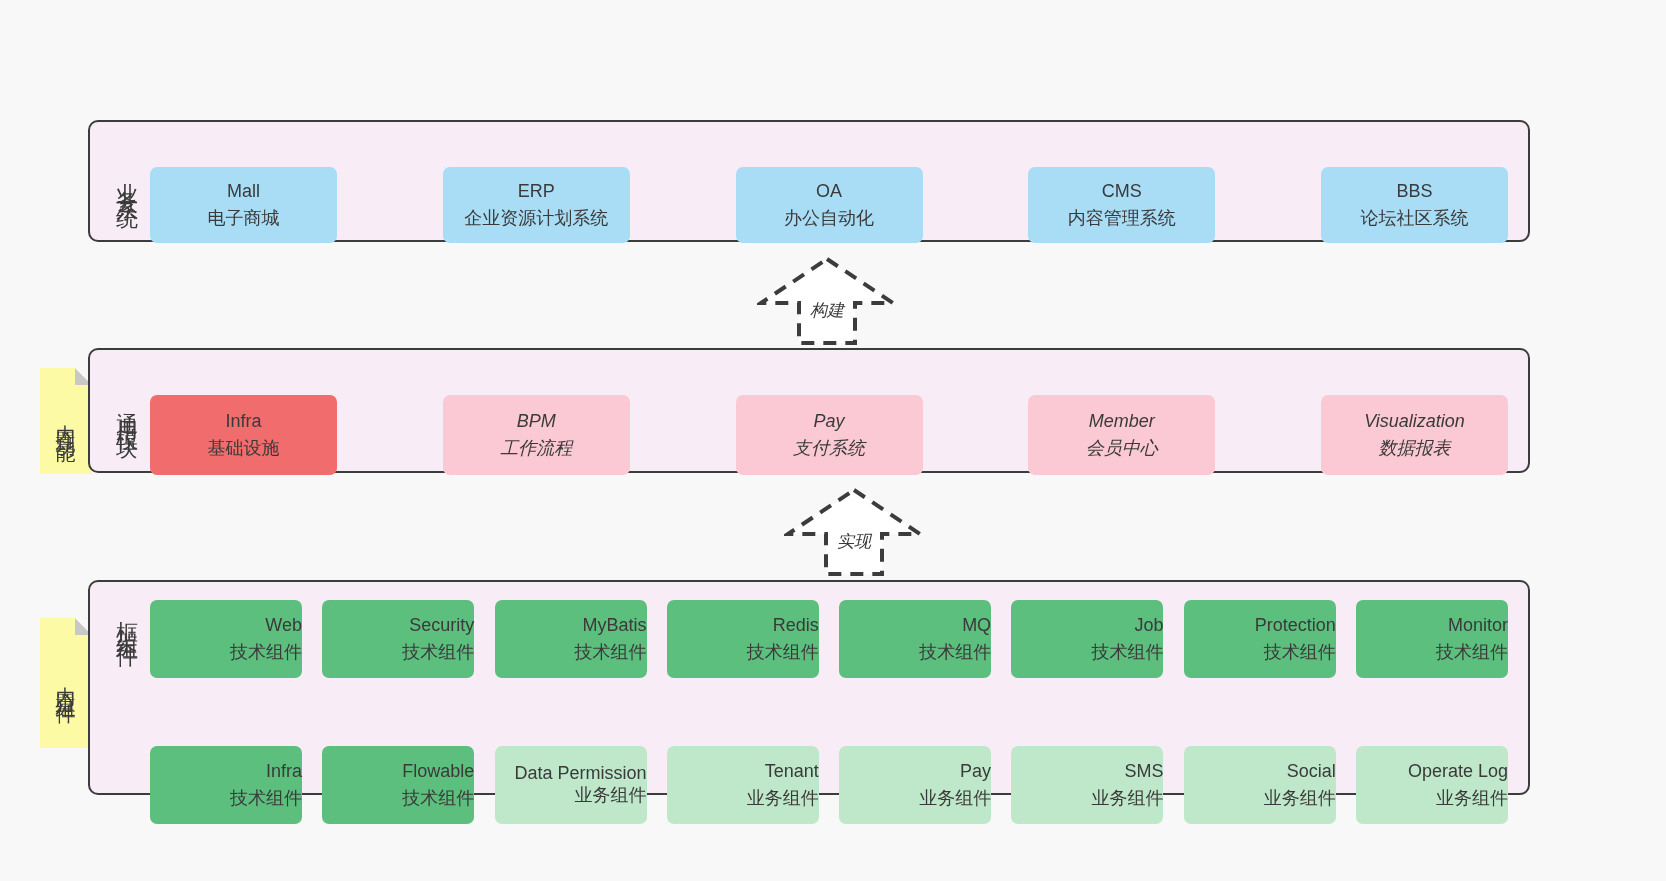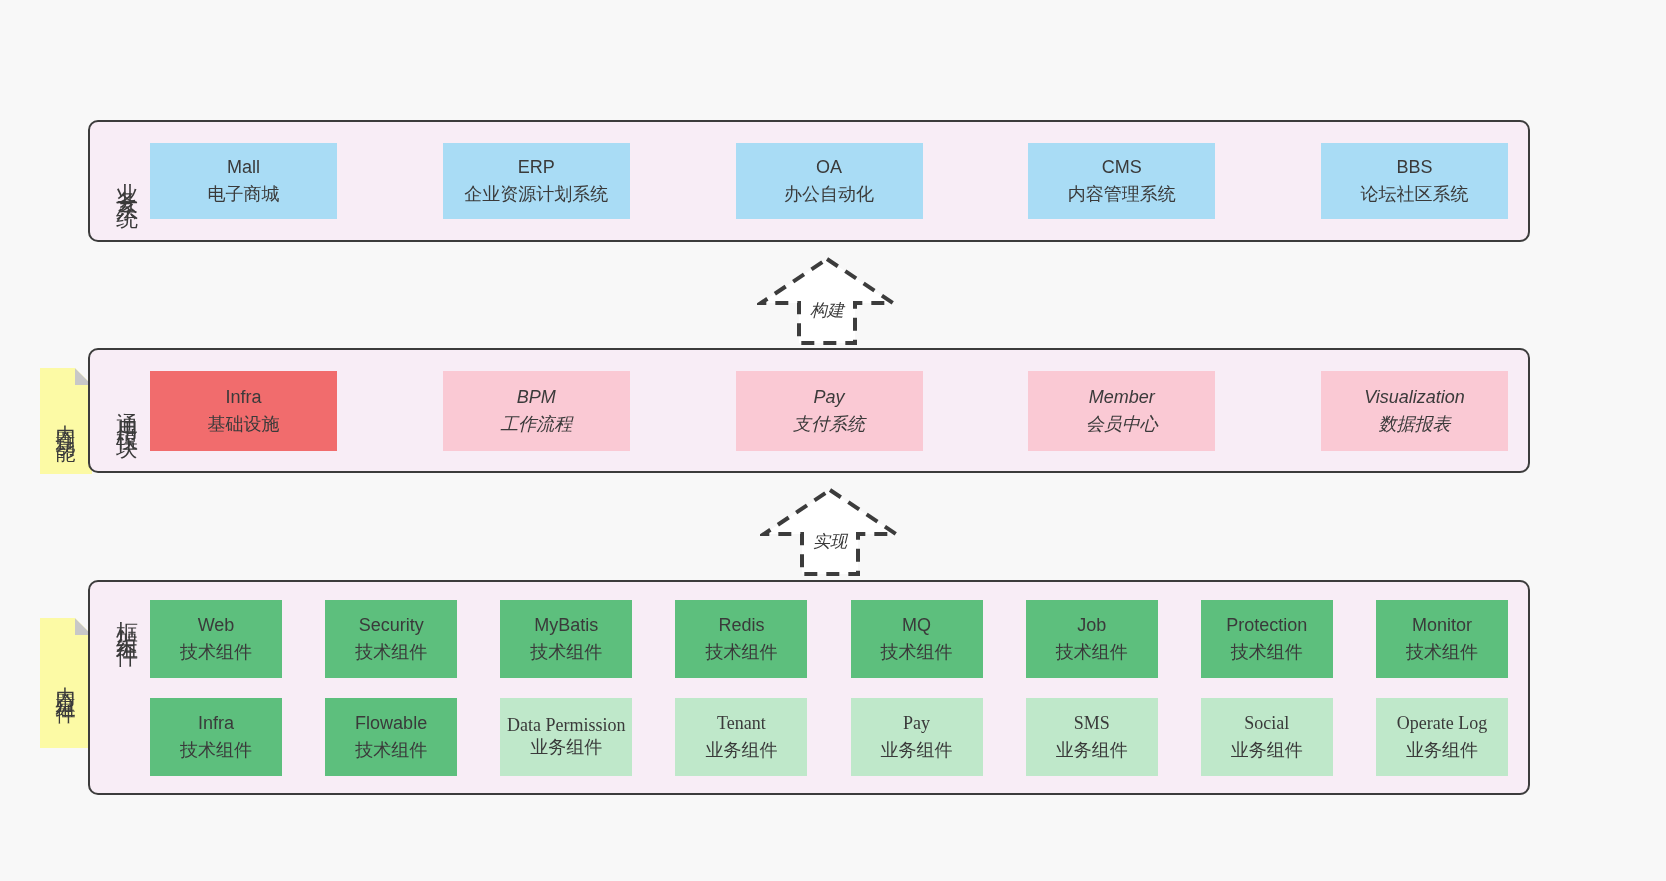--- a/index.html
+++ b/index.html
@@ -20,42 +20,42 @@
     display:flex;padding:0 20px 0 14px;
   }
   #layer-business{top:120px;height:122px;}
   #layer-modules{top:348px;height:125px;}
   #layer-components{top:580px;height:215px;}
   .v-label{width:46px;display:flex;align-items:center;justify-content:center;font-size:22px;flex:0 0 auto;}
   #layer-components .v-label{align-items:flex-start;padding-top:22px;}
   .v-text{writing-mode:vertical-rl;text-orientation:upright;letter-spacing:8px;line-height:1;}
   .boxes{flex:1;display:flex;justify-content:space-between;align-items:center;}
   .node{
-    border-radius:0;display:flex;flex-direction:column;justify-content:center;
-    text-align:center;font-size:18px;line-height:1.5;
+    border-radius:7px;display:flex;flex-direction:column;justify-content:center;
+    text-align:center;font-size:18px;line-height:1.5;margin-top:48px;
   }
   .node.big{width:187px;height:76px;}
   #layer-modules .node.big{height:80px;}
-  .node.small{width:132px;height:78px;}
+  .node.small{width:152px;height:78px;text-align:right;}
   .node.tight{line-height:1.22;}
   .blue{background:var(--blue);} .red{background:var(--red);} .pink{background:var(--pink);font-style:italic;}
-  .green{background:var(--green);} .green-light{background:var(--green-light);font-family:Liberation Serif, serif;}
+  .green{background:var(--green);} .green-light{background:var(--green-light);}
   .grid{flex:1;display:flex;flex-direction:column;justify-content:center;gap:20px;}
   .grid .row{display:flex;justify-content:space-between;}
   .tag{position:absolute;left:40px;width:52px;background:var(--yellow);
     clip-path:polygon(0 0,calc(100% - 17px) 0,100% 17px,100% 100%,0 100%);}
   #tag-functions{top:368px;height:106px;}
   #tag-components{top:618px;height:130px;}
   .fold{position:absolute;top:0;right:0;width:17px;height:17px;background:var(--fold);
     clip-path:polygon(0 0,100% 100%,0 100%);}
   .tag-inner{width:100%;height:100%;display:flex;align-items:center;justify-content:center;font-size:20px;}
   .tag-inner .v-text{letter-spacing:6px;}
   .arrow{position:absolute;width:140px;height:92px;font-style:italic;}
   #arrow-build{left:757px;top:255px;}
-  #arrow-implement{left:760px;top:486px;}
+  #arrow-implement{left:784px;top:486px;}
   .arrow svg{width:100%;height:100%;display:block;}
   .arrow path{fill:var(--arrow-fill);stroke:var(--border);stroke-width:4;stroke-dasharray:13 9;}
   .arrow-label{
     position:absolute;left:50%;top:44px;transform:translateX(-50%);
     background:#ffffff;padding:0 3px;font-size:17px;white-space:nowrap;
   }
 </style>
 </head>
 <body>
 

